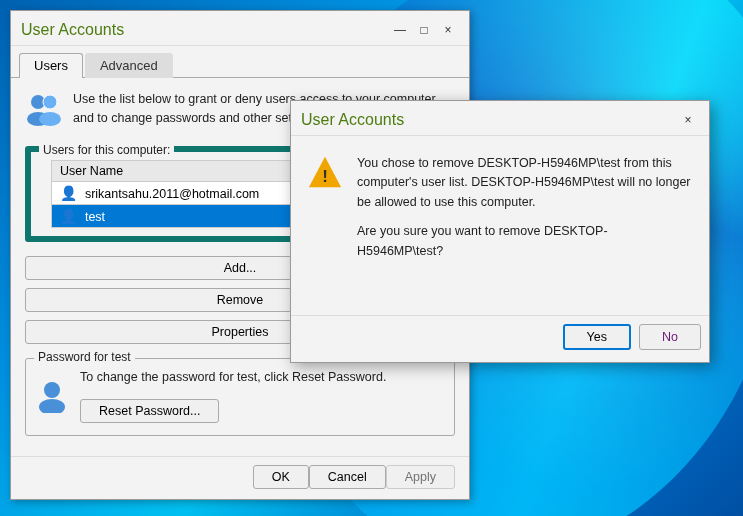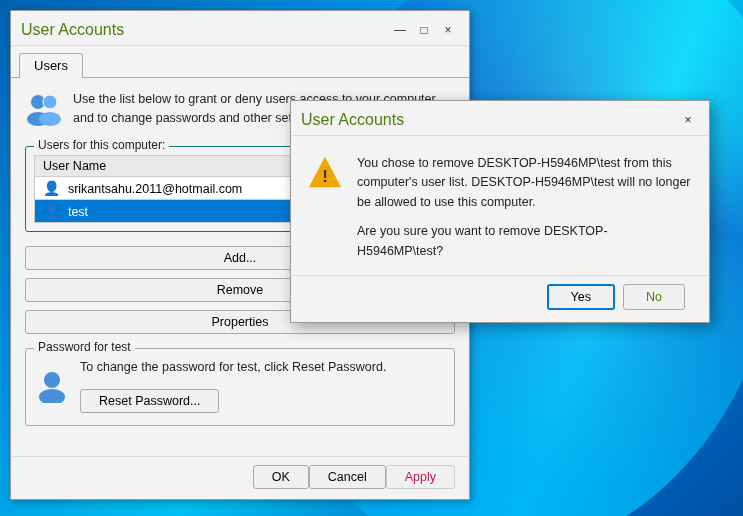--- a/index.html
+++ b/index.html
@@ -131,23 +131,23 @@
       font-size: 28px;
     }
     .info-text {
       font-size: 12.5px;
       line-height: 1.5;
       color: #222;
     }
 
     
     .group-box {
-      border: 1px solid #0f766e;
+      border: 6px solid #0f766e;
       border-radius: 3px;
-      padding: 0 8px 8px 8px;
+      padding: 0 8px 8px 20px;
       position: relative;
       margin-top: 4px;
     }
     .group-box-legend {
       position: absolute;
       top: -9px;
       left: 8px;
       background: #f3f3f3;
       padding: 0 4px;
       font-size: 12px;
@@ -283,45 +283,46 @@
       color: #222;
       line-height: 1.55;
     }
     .dialog-msg p + p {
       margin-top: 10px;
     }
     .dialog-btns {
       display: flex;
       justify-content: flex-end;
       gap: 8px;
-      padding: 8px 24px 12px 14px;
+      padding: 8px 8px 12px 14px;
       border-top: 1px solid #ddd;
+      margin-top: 40px;
     }
     .btn-yes {
       padding: 4px 22px;
       border: 2px solid #0078d4;
       background: #f0f0f0;
       cursor: pointer;
       font-size: 12.5px;
       border-radius: 3px;
       color: #000;
     }
     .btn-no {
       padding: 4px 22px;
       border: 1px solid #aaa;
       background: #f0f0f0;
       cursor: pointer;
       font-size: 12.5px;
       border-radius: 3px;
-      color: #4d7c0f;
+      color: #701a75;
     }
 
     
     .btn.disabled {
-      color: #be185d;
+      color: #737373;
       border-color: #ccc;
     }
   </style>
 </head>
 <body>
 
 <div class="desktop-bg">
   <div class="swirl"></div>
 </div>
 
@@ -331,20 +332,21 @@
     <span class="title-bar-text">User Accounts</span>
     <div class="title-bar-controls">
       <button class="title-bar-btn">—</button>
       <button class="title-bar-btn">□</button>
       <button class="title-bar-btn close">×</button>
     </div>
   </div>
 
   <div class="tab-strip">
     <div class="tab active">Users</div>
+    <div class="tab">Advanced</div>
   </div>
 
   <div class="window-content">
 
     <div class="info-row">
       <div class="user-icon-large">
         <svg width="36" height="36" viewBox="0 0 36 36">
           <circle cx="12" cy="11" r="7" fill="#4a90d9"></circle>
           <ellipse cx="12" cy="28" rx="11" ry="7" fill="#4a90d9"></ellipse>
           <circle cx="24" cy="11" r="7" fill="#6ab0f5" stroke="white" stroke-width="1"></circle>

